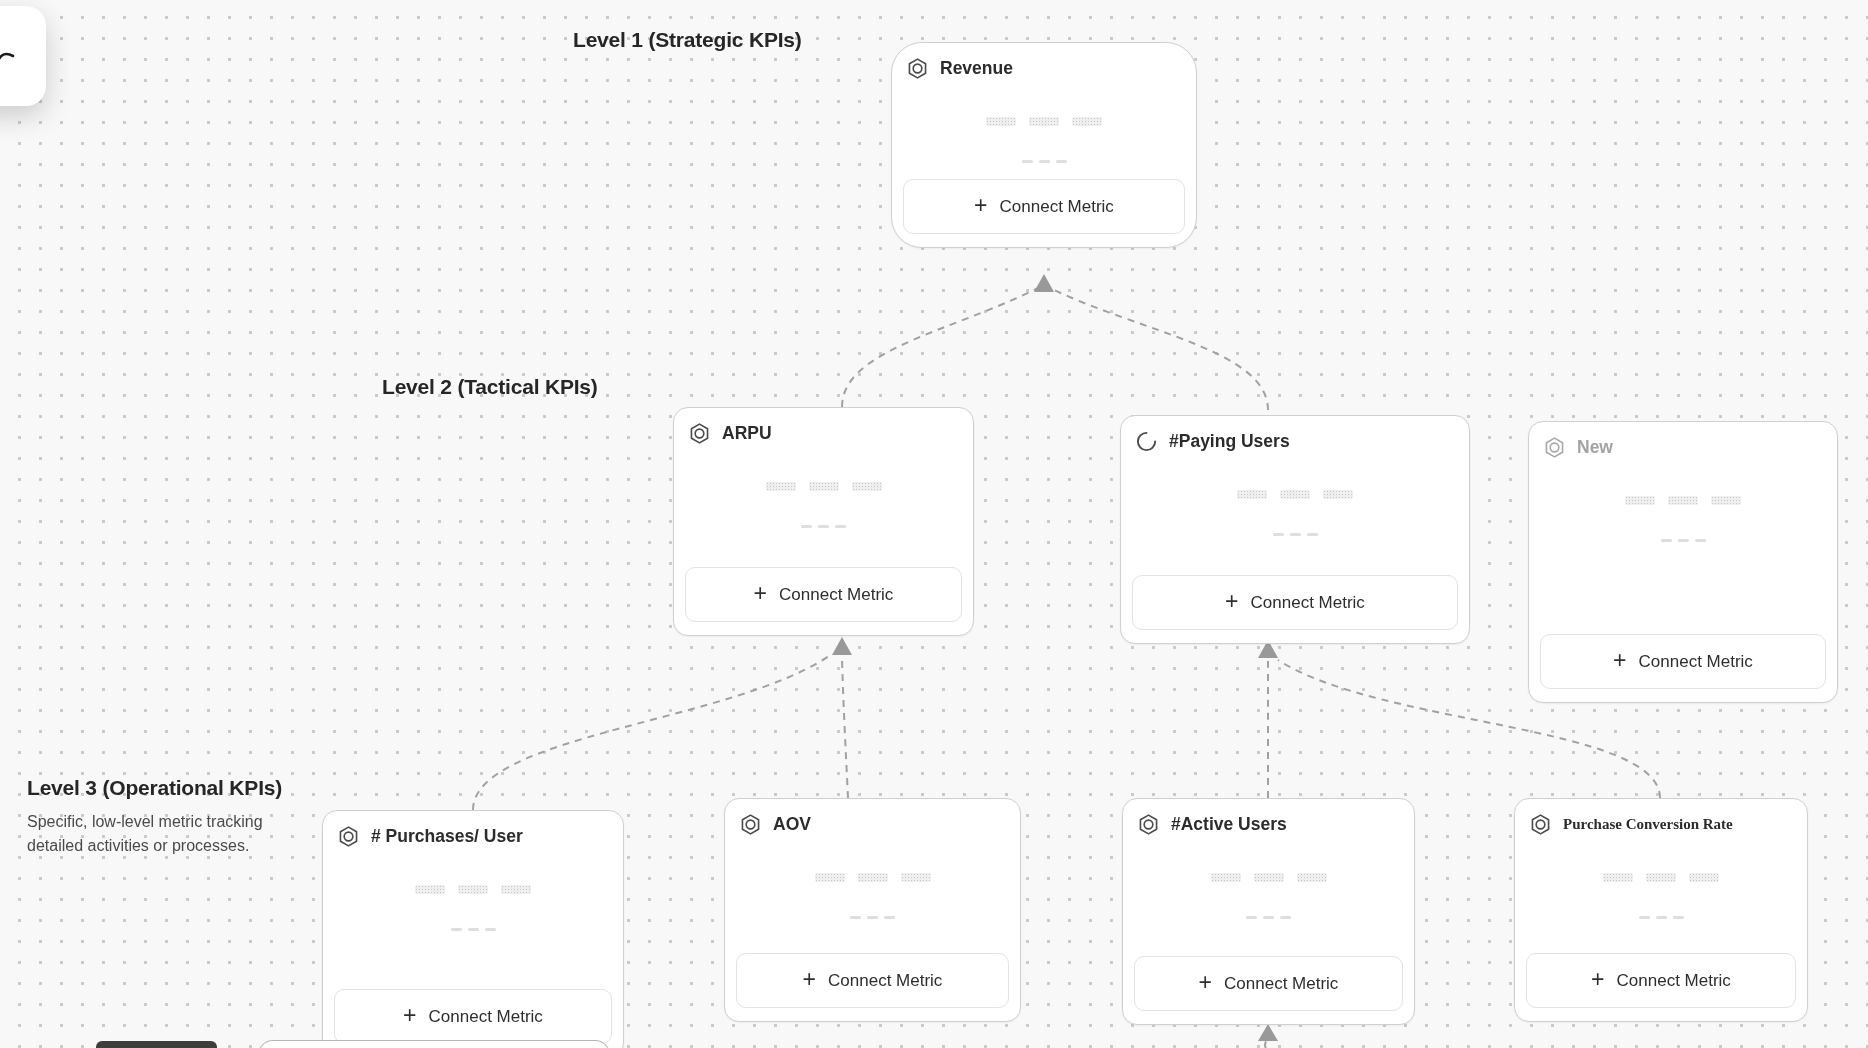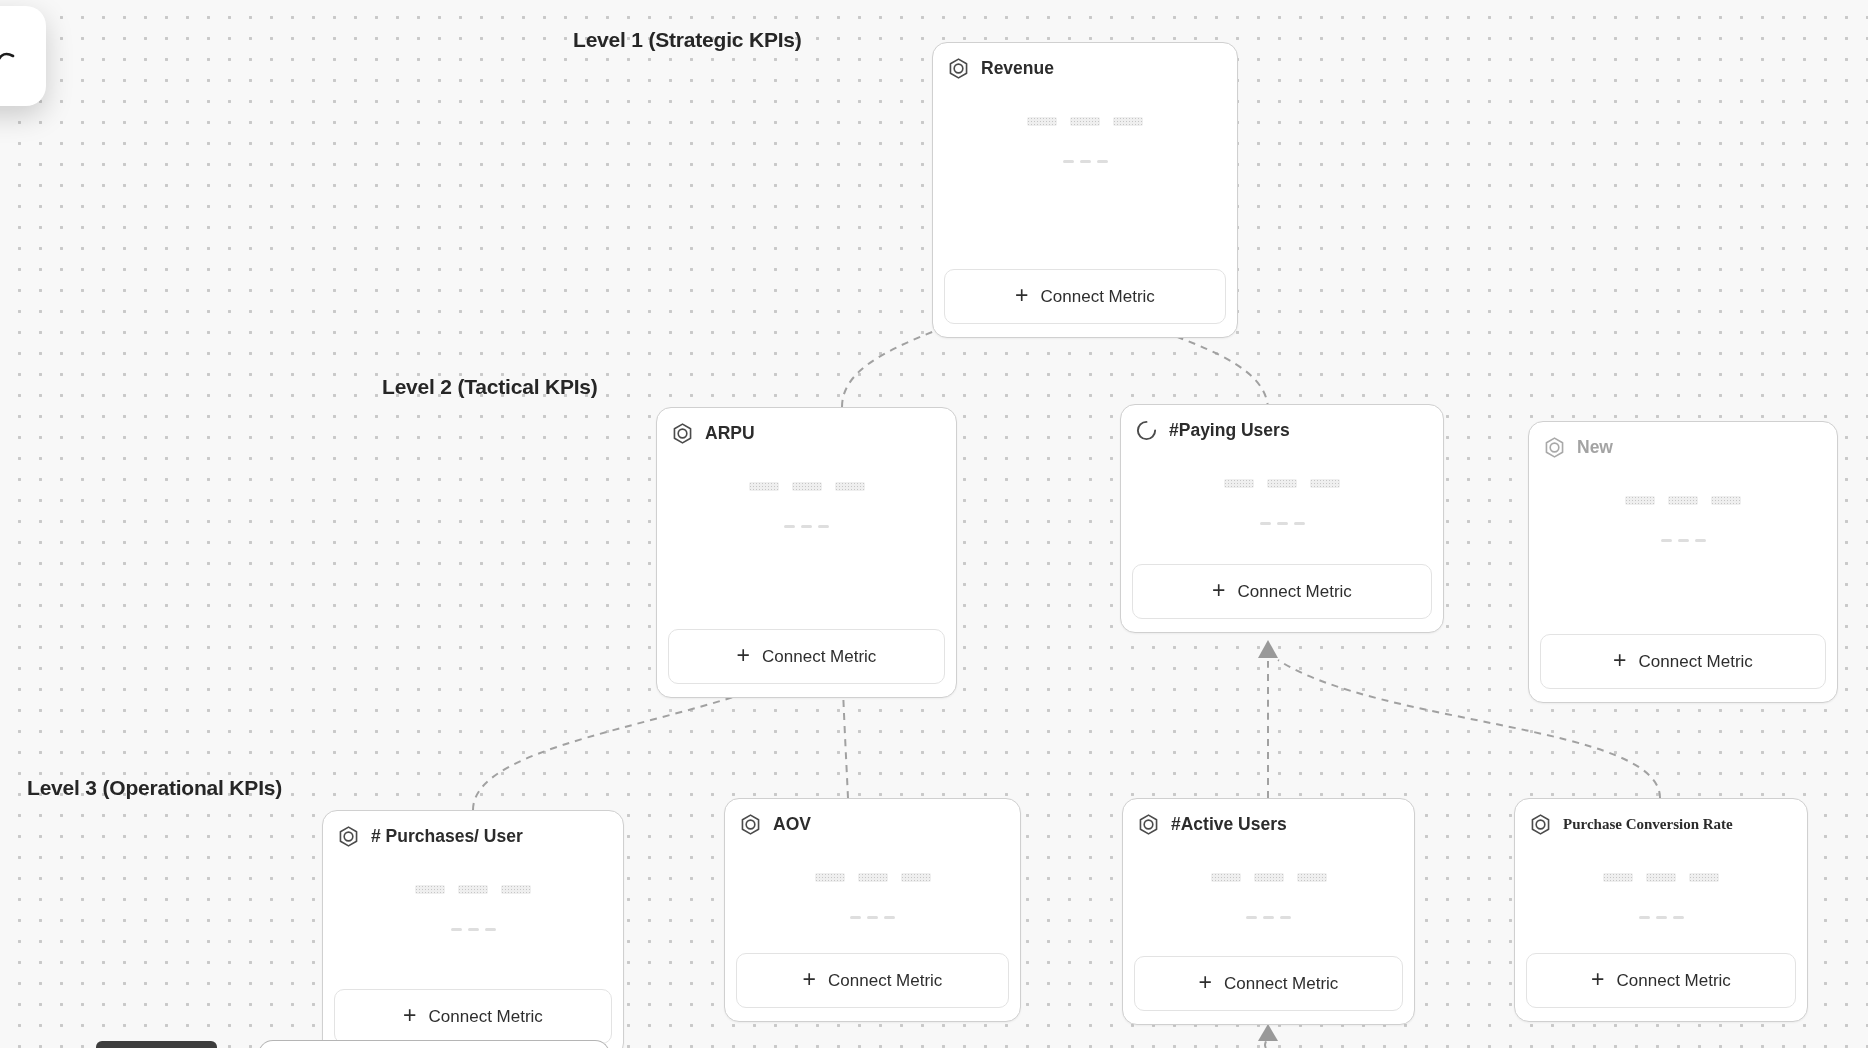--- a/index.html
+++ b/index.html
@@ -107,22 +107,24 @@
     <polygon points="842,637 832,655 852,655"></polygon>
     <polygon points="1268,640 1258,658 1278,658"></polygon>
     <polygon points="1268,1024 1258,1041 1278,1041"></polygon>
   </svg>
 
   <div class="level-heading" style="left:573px;top:28px;">Level 1 (Strategic KPIs)</div>
 
   <div class="level-heading" style="left:382px;top:375px;">Level 2 (Tactical KPIs)</div>
 
   <div class="level-heading" style="left:27px;top:776px;">Level 3 (Operational KPIs)</div>
-
-  <div class="card" style="left:932px;top:42px;width:306px;height:296px;">
+  <div class="level-desc" style="left:27px;top:810px;">Specific, low-level metric tracking
+detailed activities or processes.</div>
+
+  <div class="card" style="left:891px;top:42px;width:306px;height:206px;border-radius:31px;">
     <div class="card-header">
       <span class="metric-icon">
         <svg width="23" height="23" viewBox="0 0 24 24" fill="none" stroke="#4b4b4b" stroke-width="1.7" stroke-linejoin="round">
           <path d="M12 2.2 L20.4 7 V17 L12 21.8 L3.6 17 V7 Z"></path>
             <circle cx="12" cy="12" r="4.5"></circle>
         </svg>
       </span>
       <span class="card-title">Revenue</span>
     </div>
     <div class="skel-row">
@@ -134,21 +136,21 @@
         <span class="skel-dash"></span>
         <span class="skel-dash"></span>
         <span class="skel-dash"></span>
       </div>
     <button class="connect-btn">
       <span class="plus">+</span>
       <span>Connect Metric</span>
     </button>
   </div>
 
-  <div class="card" style="left:656px;top:407px;width:301px;height:291px;">
+  <div class="card" style="left:673px;top:407px;width:301px;height:229px;">
     <div class="card-header">
       <span class="metric-icon">
         <svg width="23" height="23" viewBox="0 0 24 24" fill="none" stroke="#4b4b4b" stroke-width="1.7" stroke-linejoin="round">
           <path d="M12 2.2 L20.4 7 V17 L12 21.8 L3.6 17 V7 Z"></path>
             <circle cx="12" cy="12" r="4.5"></circle>
         </svg>
       </span>
       <span class="card-title">ARPU</span>
     </div>
     <div class="skel-row">
@@ -160,21 +162,21 @@
         <span class="skel-dash"></span>
         <span class="skel-dash"></span>
         <span class="skel-dash"></span>
       </div>
     <button class="connect-btn">
       <span class="plus">+</span>
       <span>Connect Metric</span>
     </button>
   </div>
 
-  <div class="card" style="left:1120px;top:404px;width:324px;height:229px;">
+  <div class="card" style="left:1120px;top:415px;width:350px;height:229px;">
     <div class="card-header">
       <span class="metric-icon">
         <svg width="23" height="23" viewBox="0 0 24 24" fill="none" stroke="#4b4b4b" stroke-width="2" stroke-linecap="round">
           <path d="M12 3 a9 9 0 1 0 9 9"></path>
         </svg>
       </span>
       <span class="card-title">#Paying Users</span>
     </div>
     <div class="skel-row">
         <span class="skel-bar"></span>

